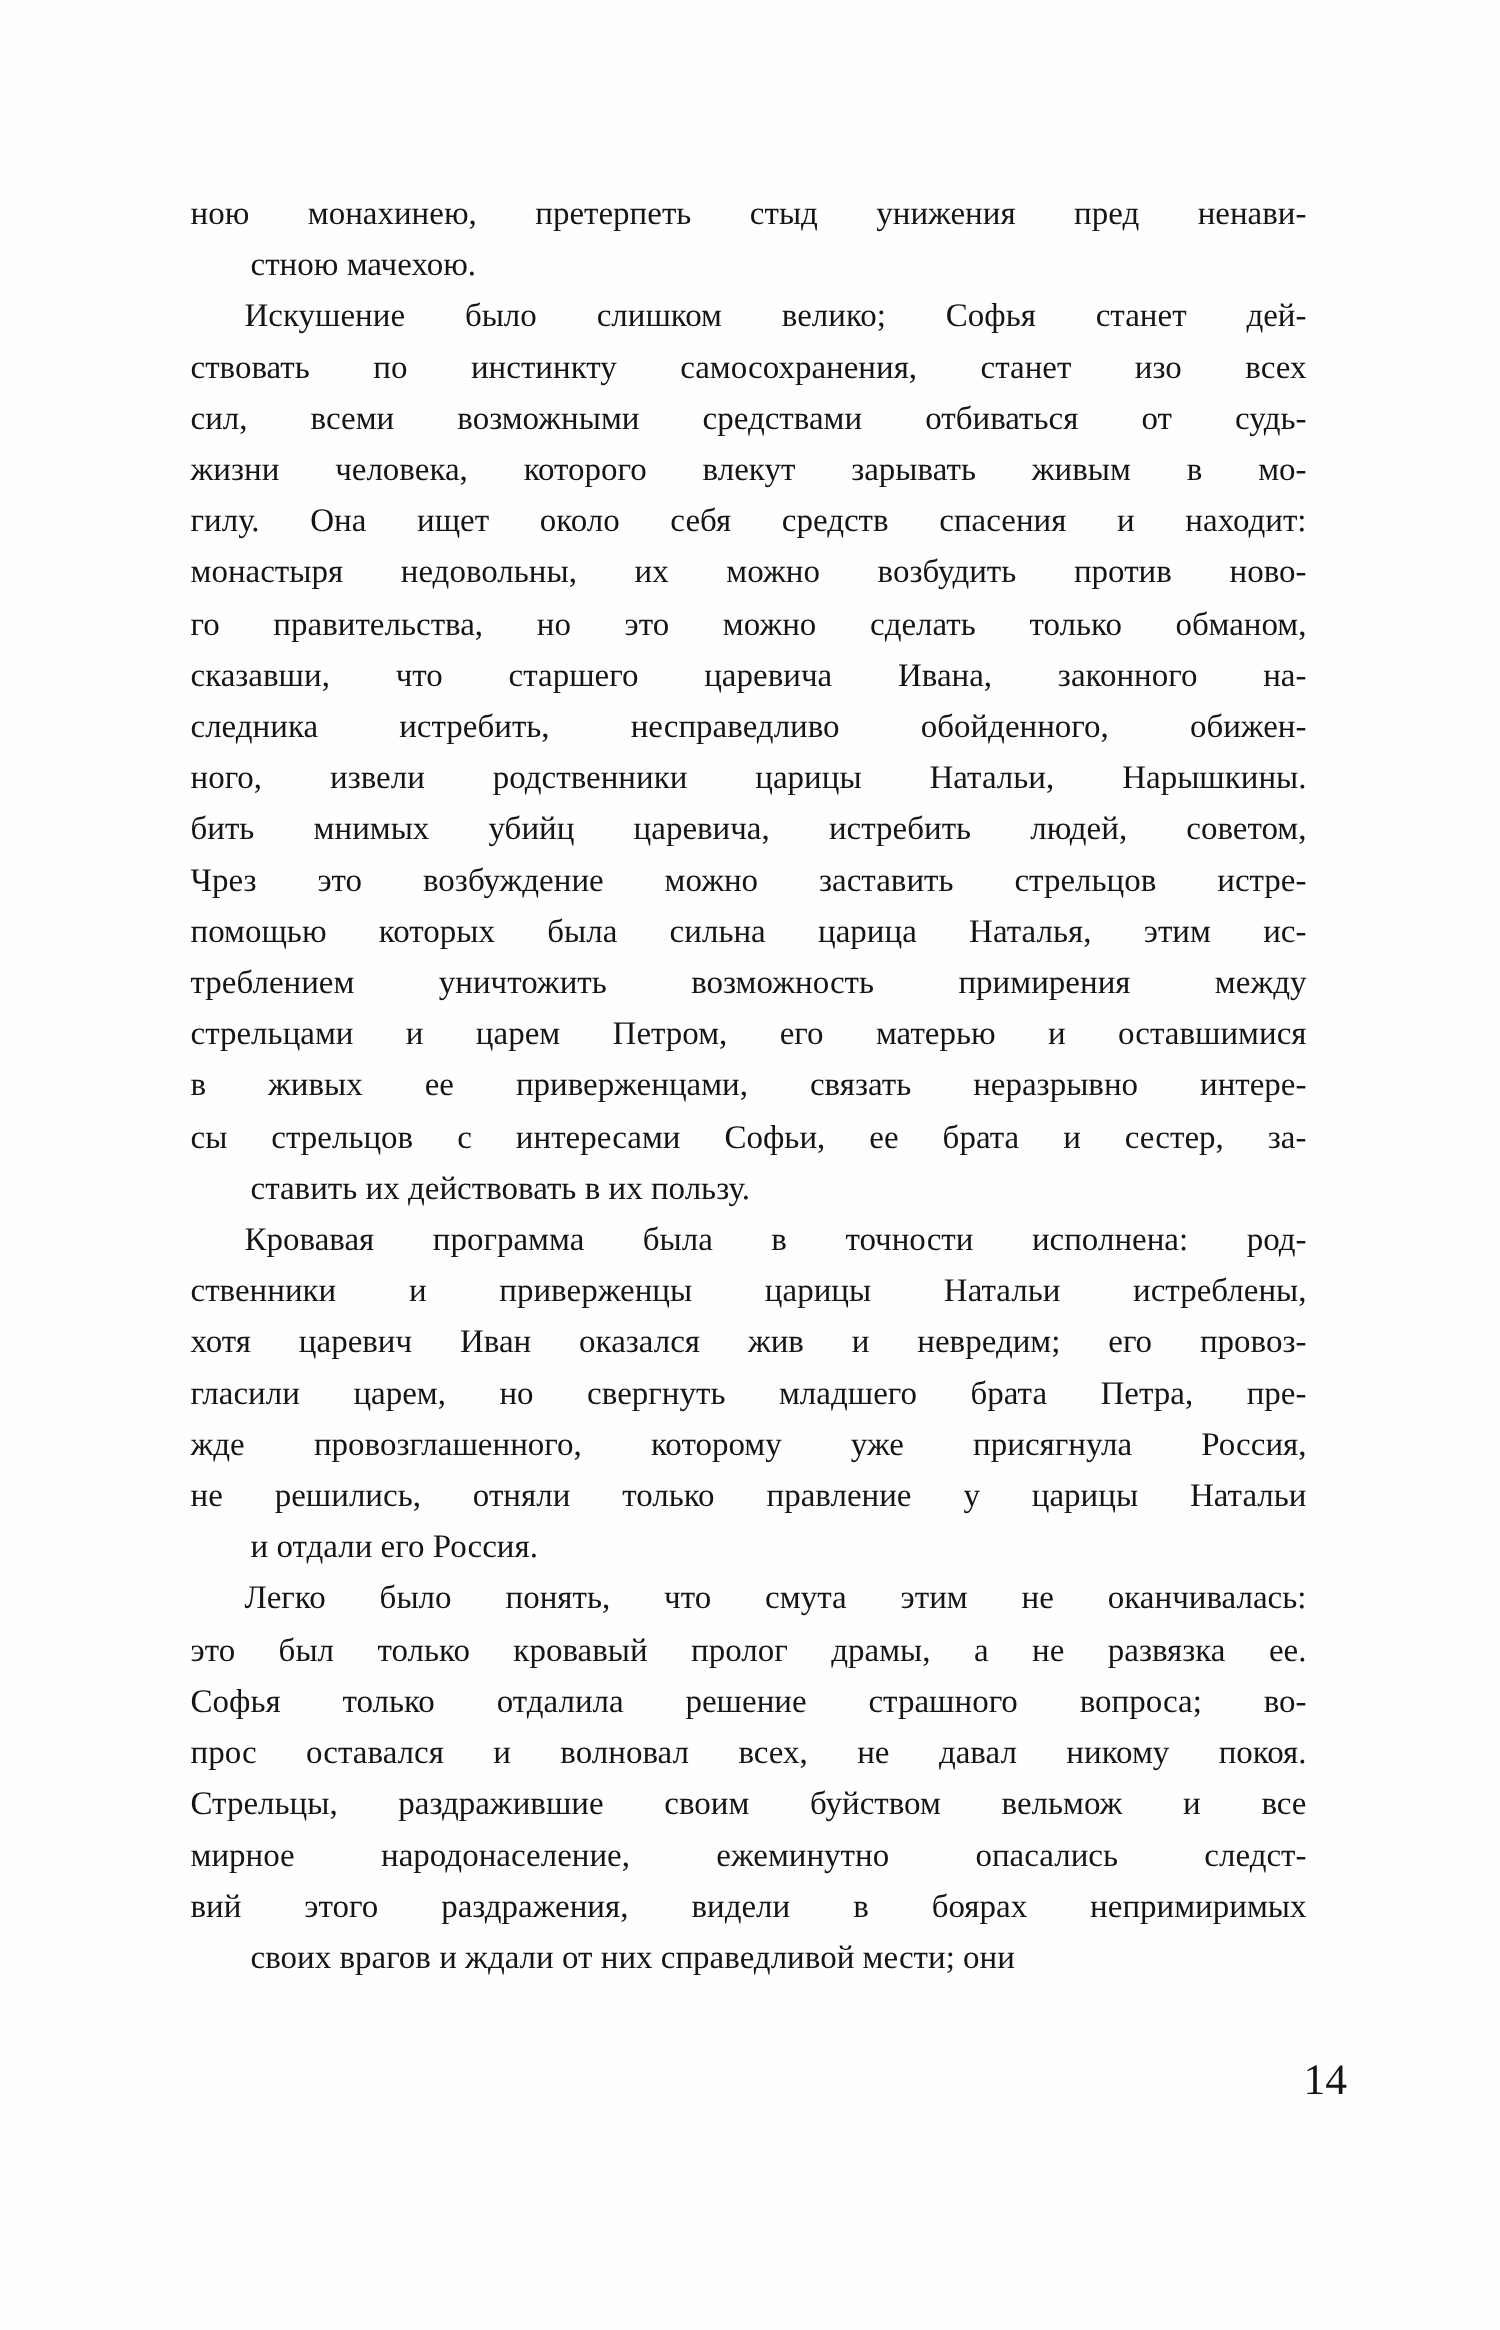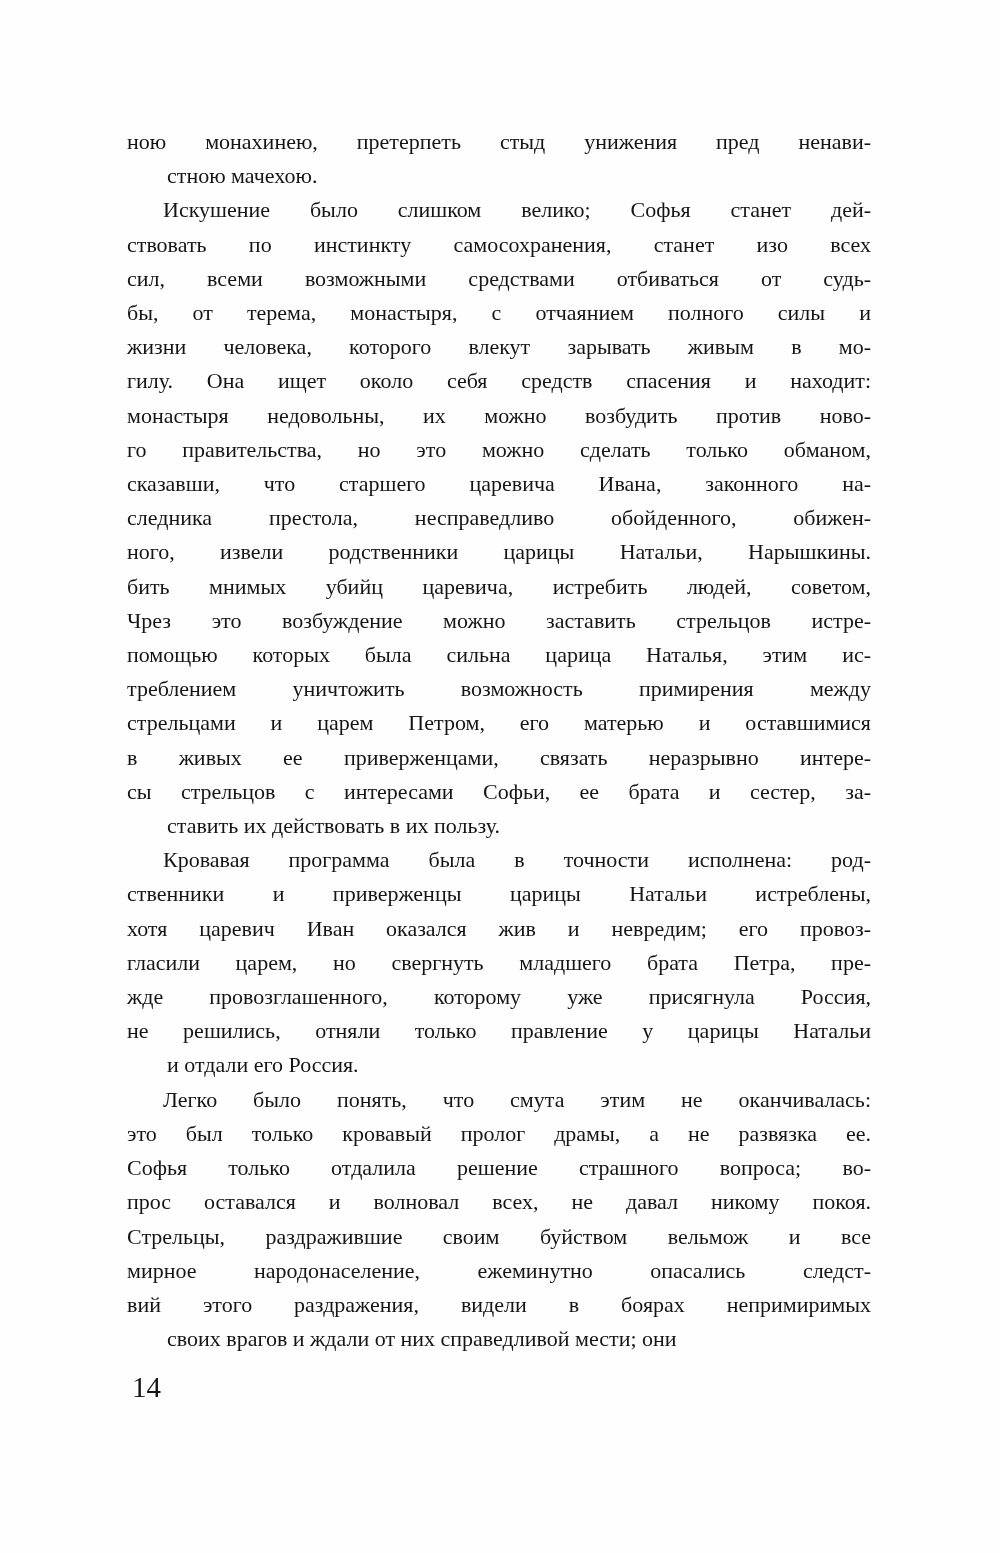--- a/index.html
+++ b/index.html
@@ -34,45 +34,44 @@
   }
   .line.last {
     text-align-last: left;
     margin-left: 40px;
   }
   .line.indent {
     text-indent: 36px;
   }
   .page-number {
     position: absolute;
-    left: 132px;
+    left: 154px;
     top: 1370px;
     width: 744px;
-    text-align: left;
+    text-align: right;
     font-size: 29px;
     line-height: 34.2px;
   }
 </style>
 </head>
 <body>
 
 <div class="page">
   <div class="text-block" id="text-block">
       <div class="line">ною монахинею, претерпеть стыд унижения пред ненави-</div>
       <div class="line last">стною мачехою.</div>
       <div class="line indent">Искушение было слишком велико; Софья станет дей-</div>
       <div class="line">ствовать по инстинкту самосохранения, станет изо всех</div>
       <div class="line">сил, всеми возможными средствами отбиваться от судь-</div>
-      <div class="line">бы, от терема, монастыря, с отчаянием полного силы и</div>
       <div class="line">жизни человека, которого влекут зарывать живым в мо-</div>
       <div class="line">гилу. Она ищет около себя средств спасения и находит:</div>
       <div class="line">монастыря недовольны, их можно возбудить против ново-</div>
       <div class="line">го правительства, но это можно сделать только обманом,</div>
       <div class="line">сказавши, что старшего царевича Ивана, законного на-</div>
-      <div class="line">следника престола, несправедливо обойденного, обижен-</div>
+      <div class="line">следника истребить, несправедливо обойденного, обижен-</div>
       <div class="line">ного, извели родственники царицы Натальи, Нарышкины.</div>
       <div class="line">бить мнимых убийц царевича, истребить людей, советом,</div>
       <div class="line">Чрез это возбуждение можно заставить стрельцов истре-</div>
       <div class="line">помощью которых была сильна царица Наталья, этим ис-</div>
       <div class="line">треблением уничтожить возможность примирения между</div>
       <div class="line">стрельцами и царем Петром, его матерью и оставшимися</div>
       <div class="line">в живых ее приверженцами, связать неразрывно интере-</div>
       <div class="line">сы стрельцов с интересами Софьи, ее брата и сестер, за-</div>
       <div class="line last">ставить их действовать в их пользу.</div>
       <div class="line indent">Кровавая программа была в точности исполнена: род-</div>

